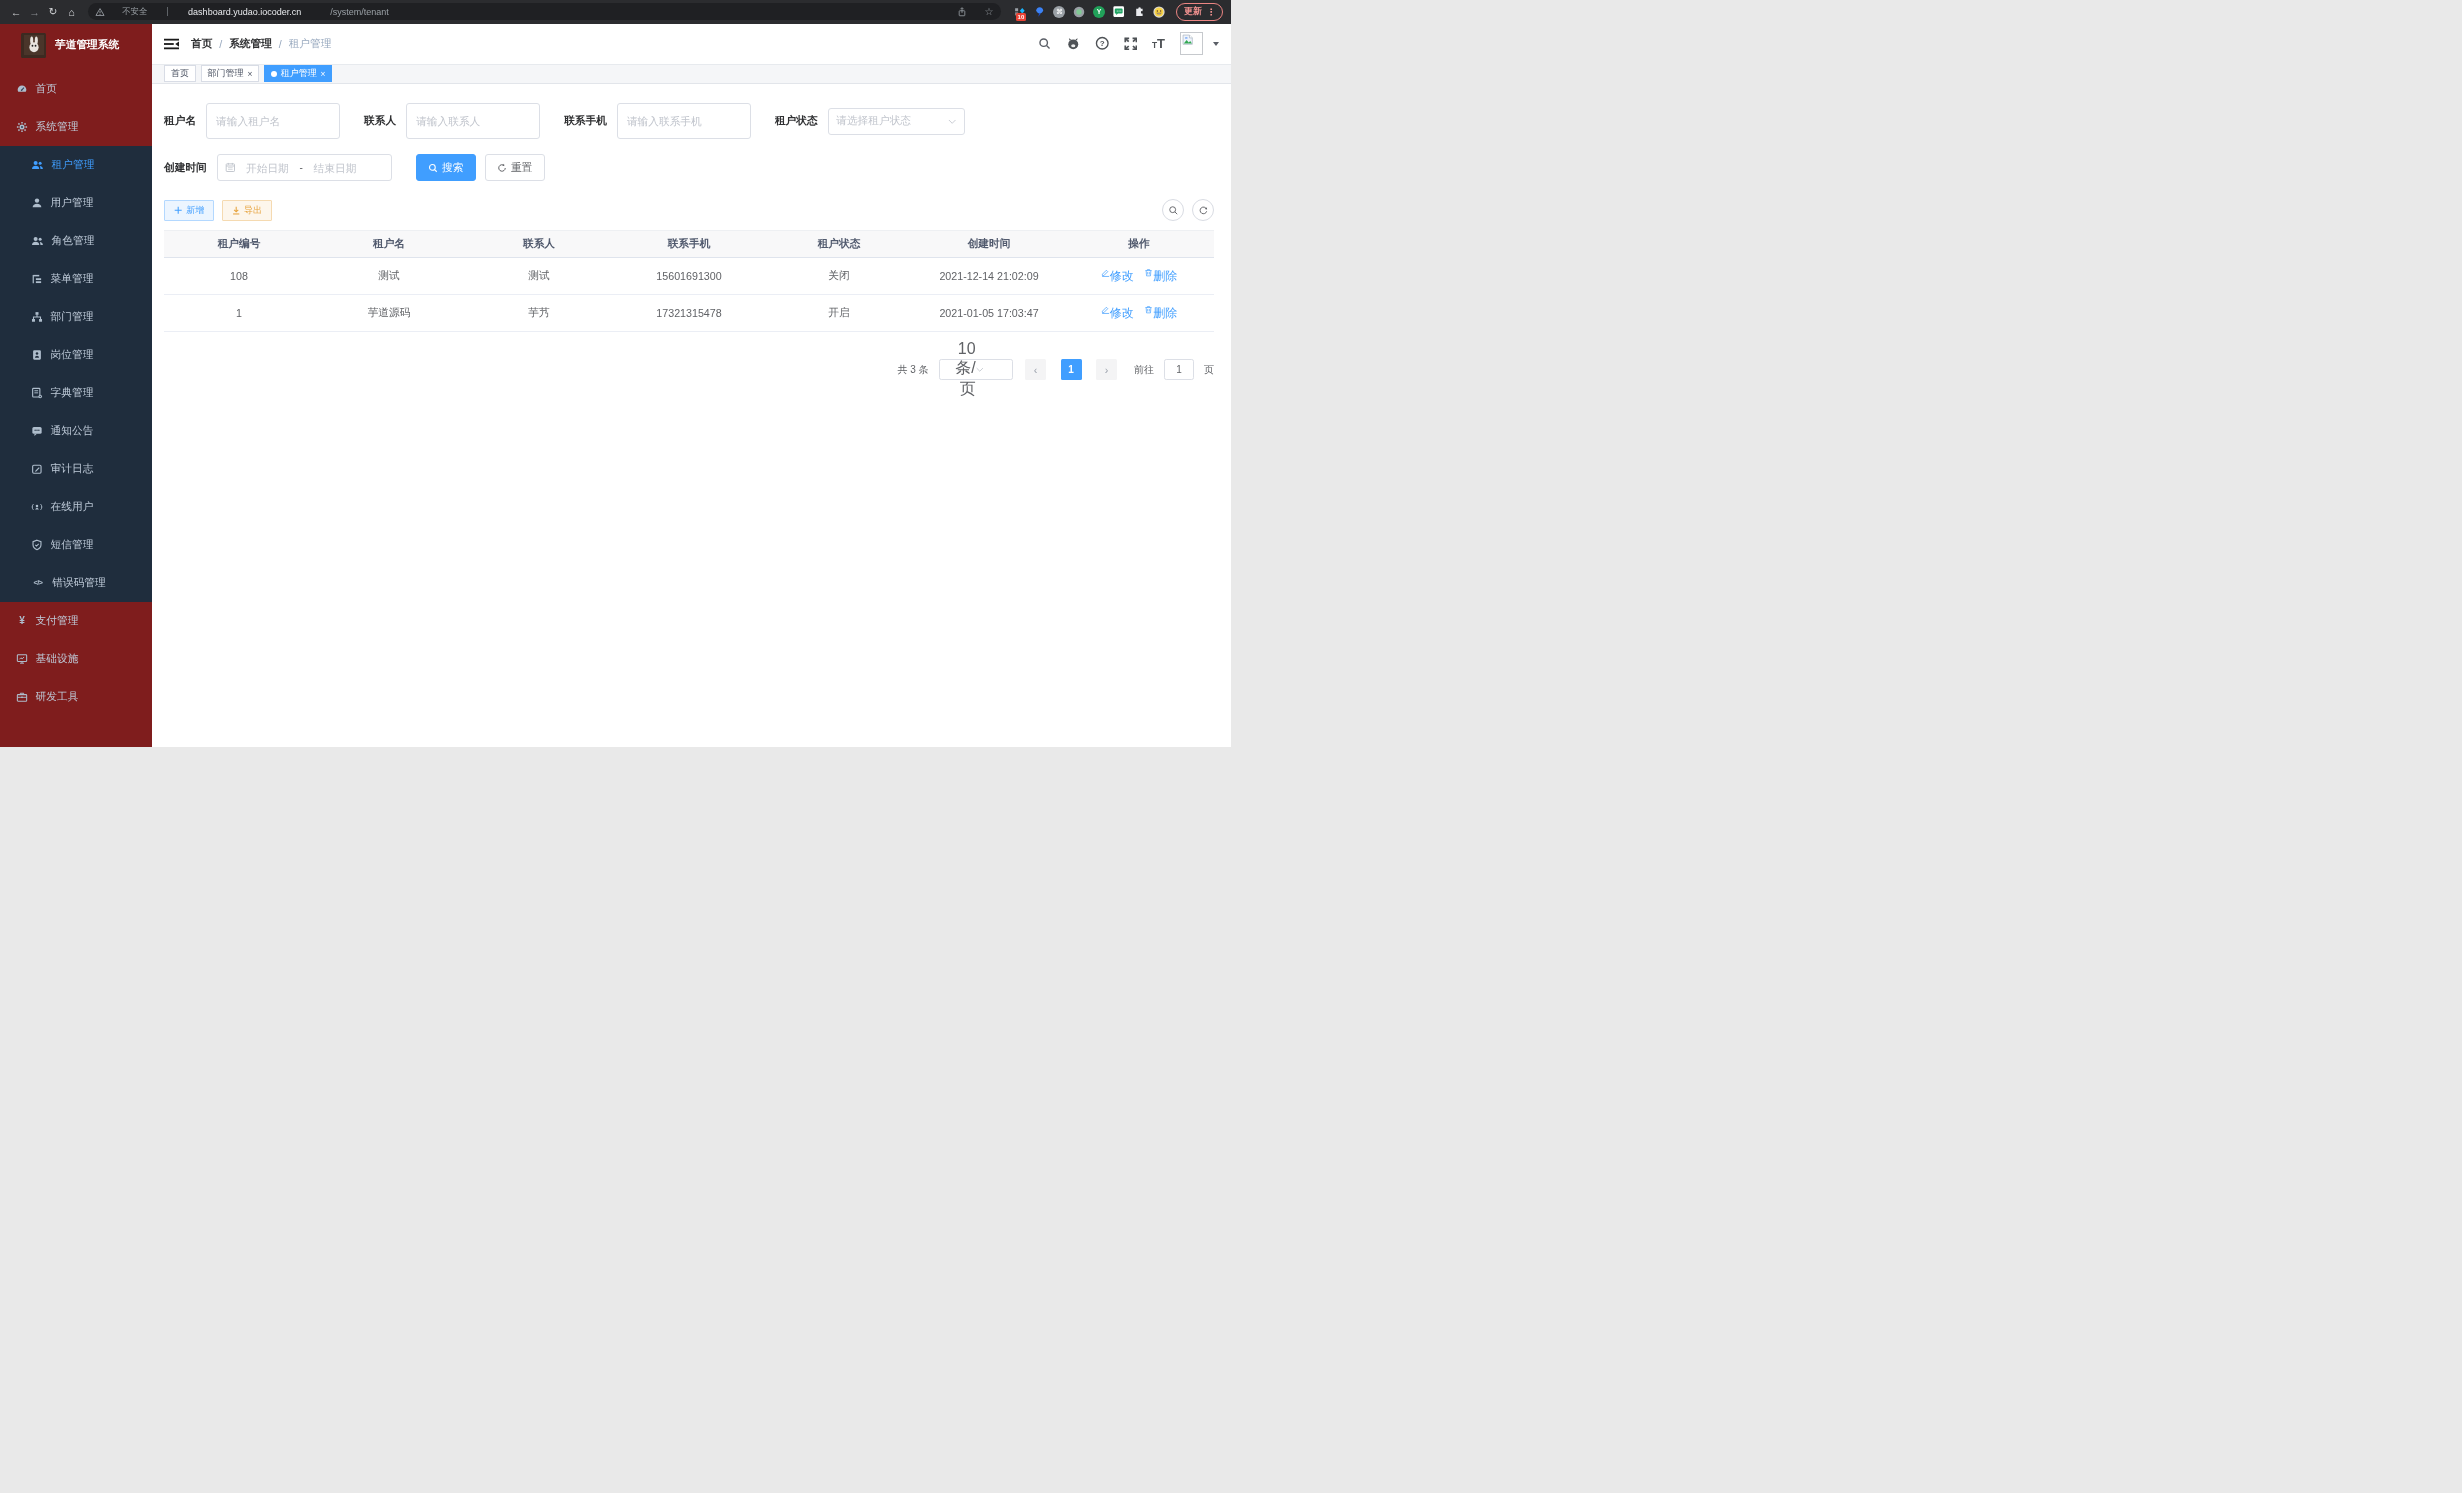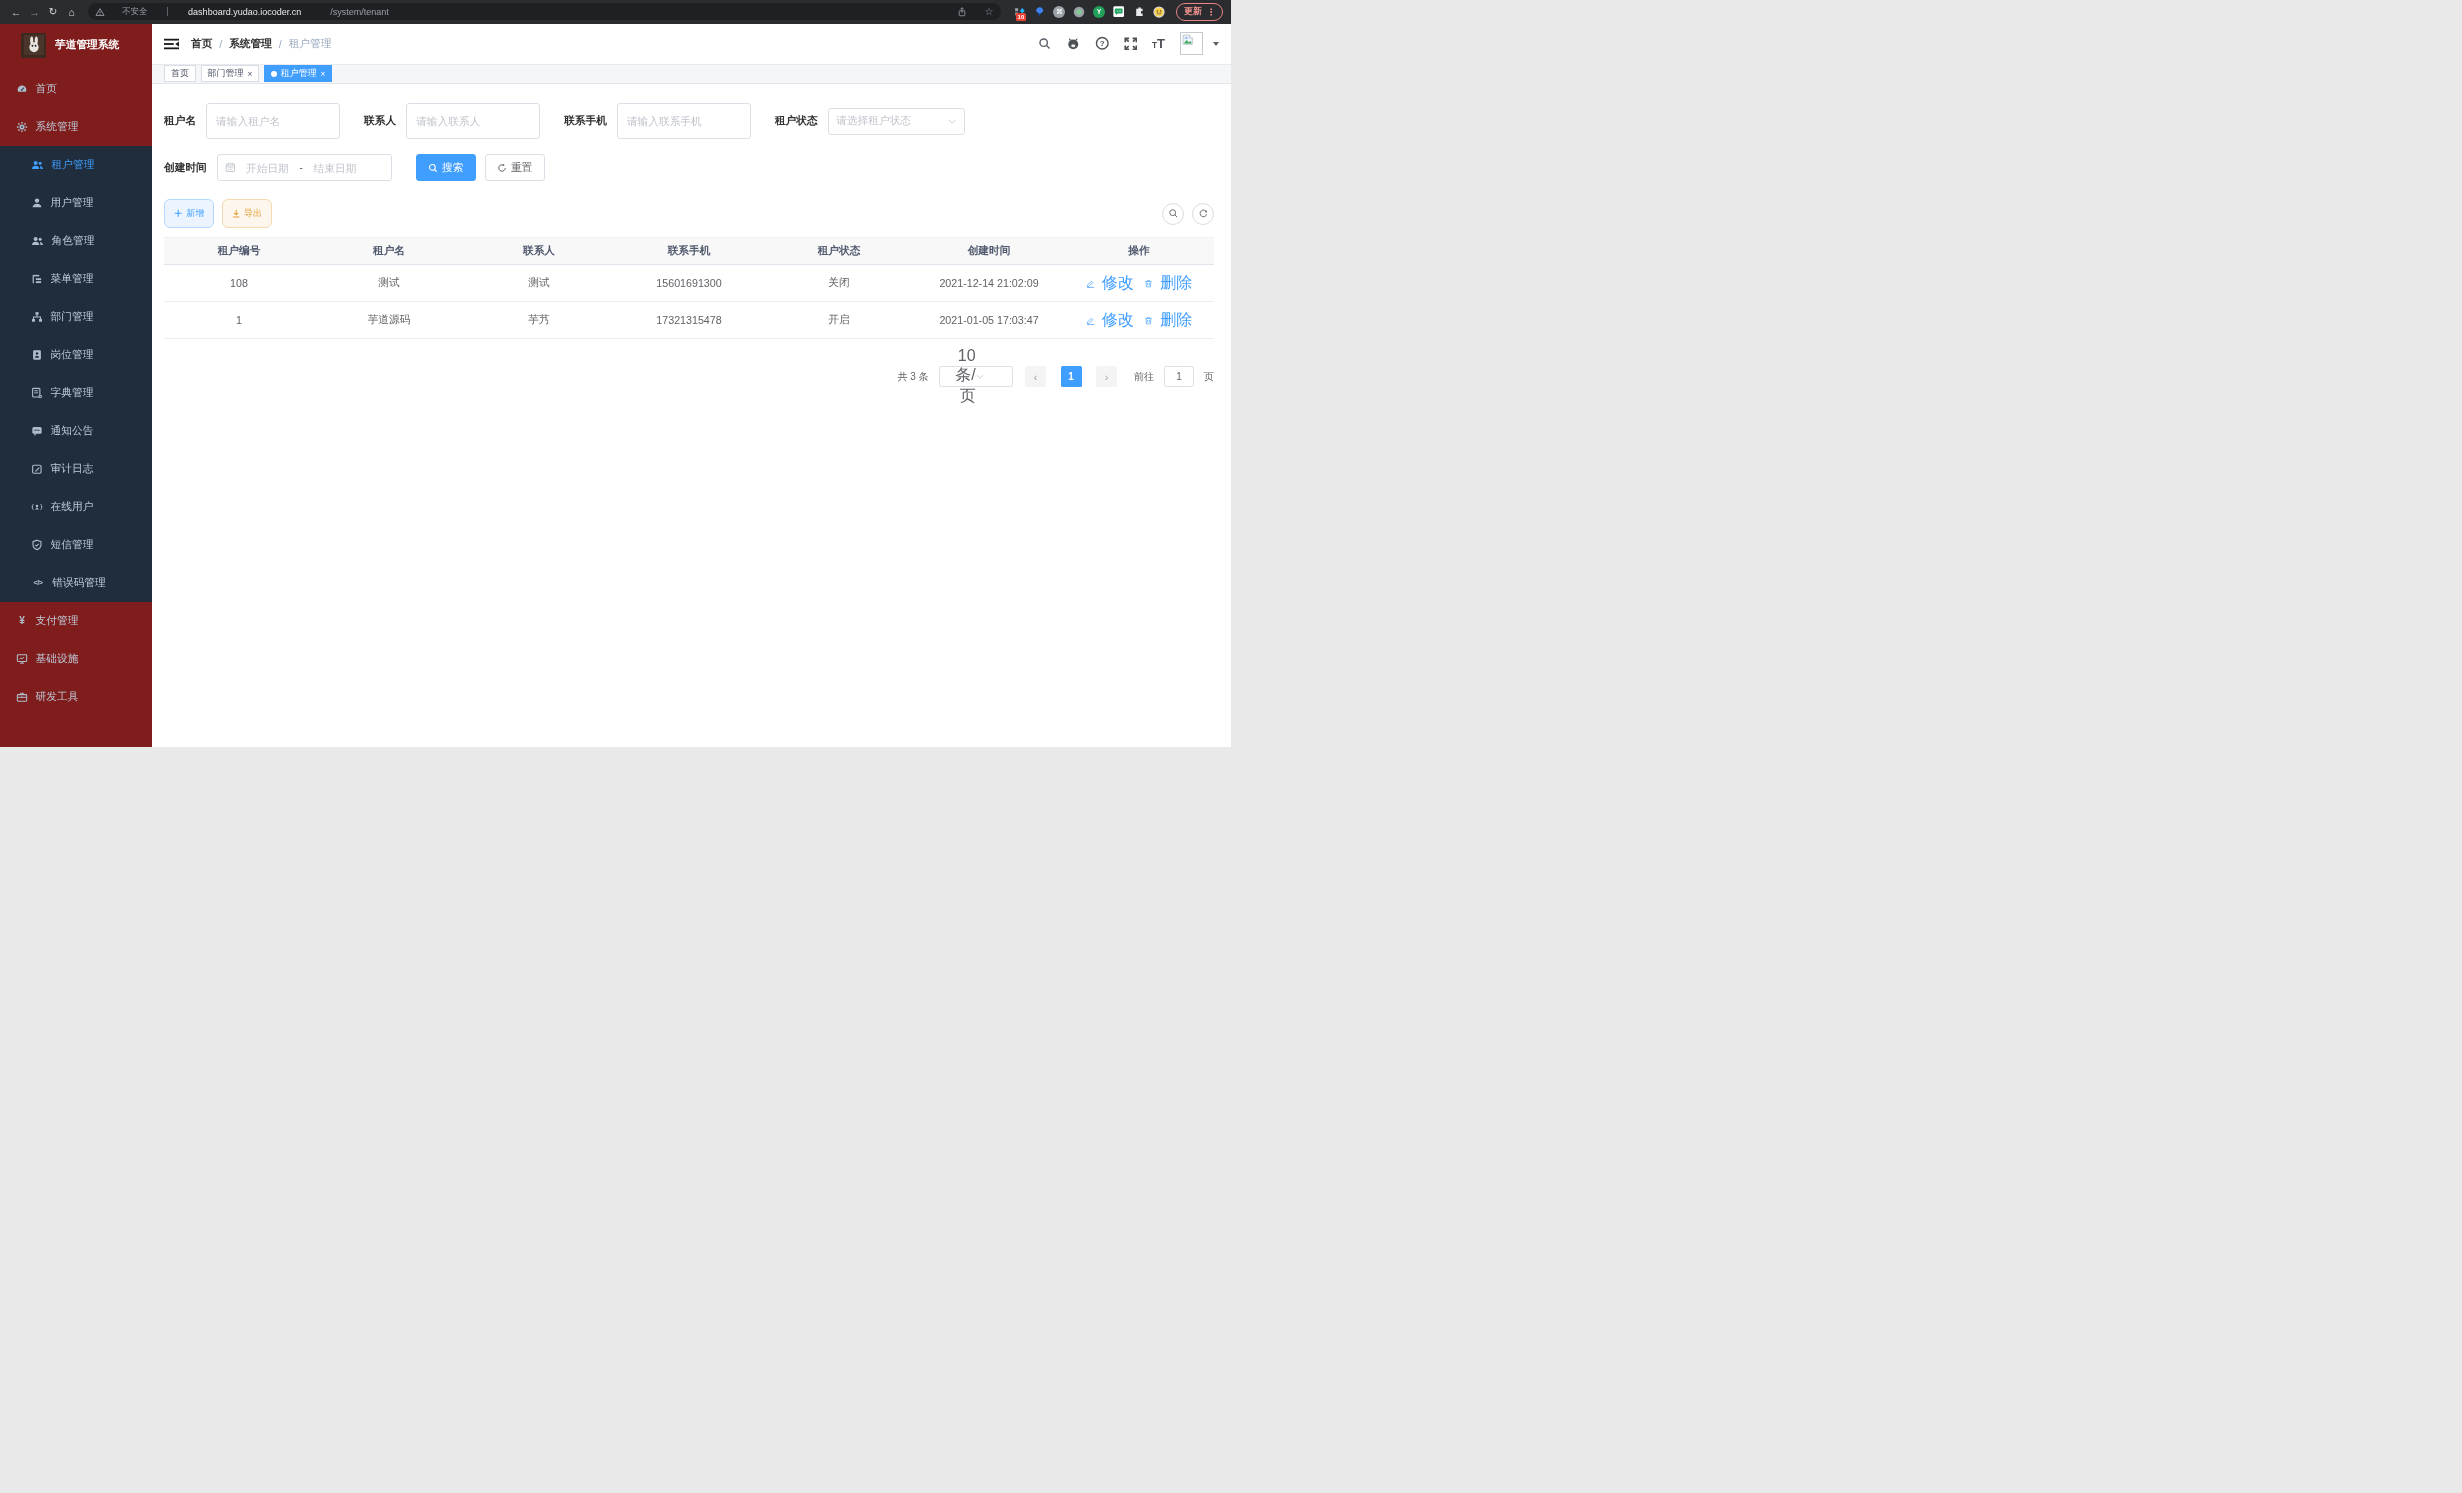--- a/index.html
+++ b/index.html
@@ -76,31 +76,31 @@
   .date-range { width:175px; height:27px; border:0.8px solid #dcdfe6; border-radius:3px; display:flex; align-items:center; padding:0 6.9px; gap:4.6px; background:#fff; }
   .date-range input { border:none; outline:none; width:55px; font-size:10.7px; color:#606266; text-align:center; font-family:inherit; }
   .date-range input::placeholder { color:#c0c4cc; }
   .date-sep { color:#606266; font-size:10px; }
   .btn { display:inline-flex; align-items:center; justify-content:center; gap:3.8px; height:27px; padding:0 11.4px; border-radius:3px; font-size:10.7px; cursor:pointer; border:0.8px solid transparent; }
   .btn-primary { background:#409eff; color:#fff; border-color:#409eff; }
   .btn-plain { background:#fff; color:#606266; border-color:#dcdfe6; margin-left:9px; }
 
   
   .toolbar { display:flex; align-items:center; margin-top:18px; }
-  .btn-sm { display:inline-flex; align-items:center; gap:3.8px; height:29px; padding:0 9px; border-radius:6px; font-size:9px; cursor:pointer; }
+  .btn-sm { display:inline-flex; align-items:center; gap:3.8px; height:21px; padding:0 9px; border-radius:1px; font-size:9px; cursor:pointer; }
   .btn-add { background:#ecf5ff; border:0.8px solid #b3d8ff; color:#409eff; }
   .btn-export { background:#fdf6ec; border:0.8px solid #f5dab1; color:#e6a23c; margin-left:7.6px; }
   .tool-right { margin-left:auto; display:flex; gap:7.6px; }
   .circle-btn { width:22px; height:22px; border-radius:50%; border:0.8px solid #d9dce3; background:#fff; display:flex; align-items:center; justify-content:center; color:#606266; cursor:pointer; }
 
   
   .tbl { width:100%; border-collapse:collapse; table-layout:fixed; margin-top:9px; }
   .tbl th { background:#f8f8f9; color:#515a6e; font-size:10.7px; font-weight:700; height:27px; text-align:center; border-top:0.8px solid #eef0f3; border-bottom:0.8px solid #dfe4ed; }
   .tbl td { height:37px; text-align:center; font-size:10.7px; color:#606266; border-bottom:0.8px solid #ebeef5; }
-  .op-link { color:#409eff; font-size:16px; display:inline-flex; align-items:center; gap:7px; cursor:pointer; text-decoration:none; }
+  .op-link { color:#409eff; font-size:12px; display:inline-flex; gap:0; cursor:pointer; text-decoration:none; }
   .op-link + .op-link { margin-left:10.7px; }
 
   
   .pager { display:flex; align-items:center; justify-content:flex-end; margin-top:27px; gap:10px; color:#606266; font-size:10px; }
   .pg-sel { width:74px; height:21px; border:0.8px solid #dcdfe6; border-radius:2.3px; display:flex; align-items:center; padding:0 6px; cursor:pointer; background:#fff; }
   .pg-sel span { flex:1; text-align:right; color:#606266; font-size:16px; }
   .pg-sel .sel-chev { color:#c0c4cc; display:flex; }
   .pg-btn { width:21px; height:21px; border-radius:1.5px; background:#f4f4f5; color:#9aa0ab; display:flex; align-items:center; justify-content:center; font-size:10.7px; cursor:pointer; margin:0 2.3px; }
   .pg-btn.cur { background:#409eff; color:#fff; font-weight:bold; font-size:10px; }
   .pg-goto { width:30px; height:21px; border:0.8px solid #dcdfe6; border-radius:2.3px; text-align:center; font-size:10px; color:#606266; font-family:inherit; }

